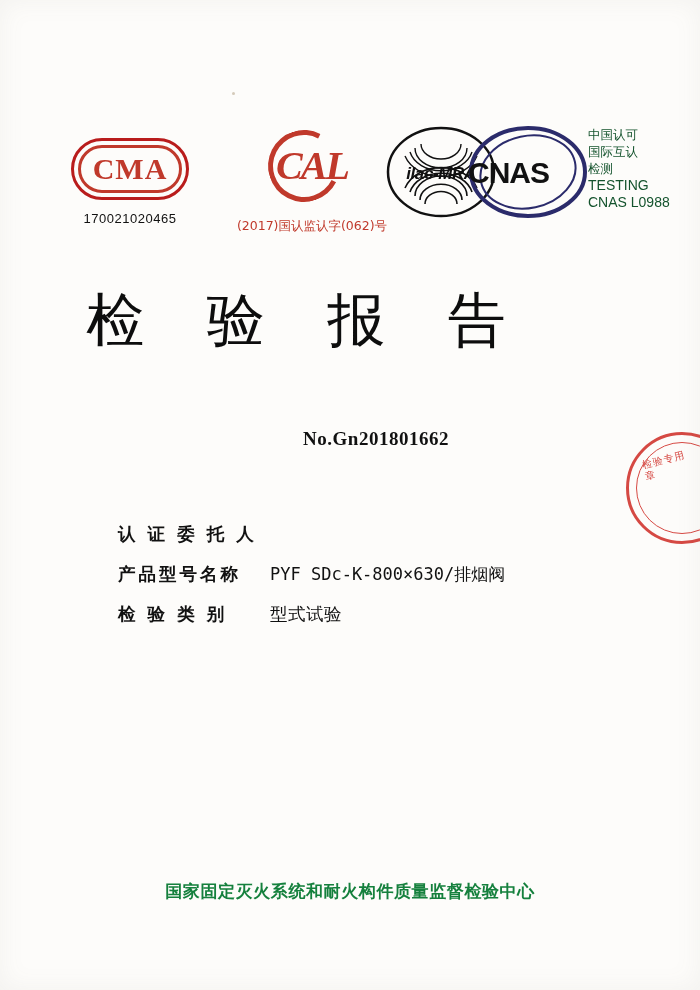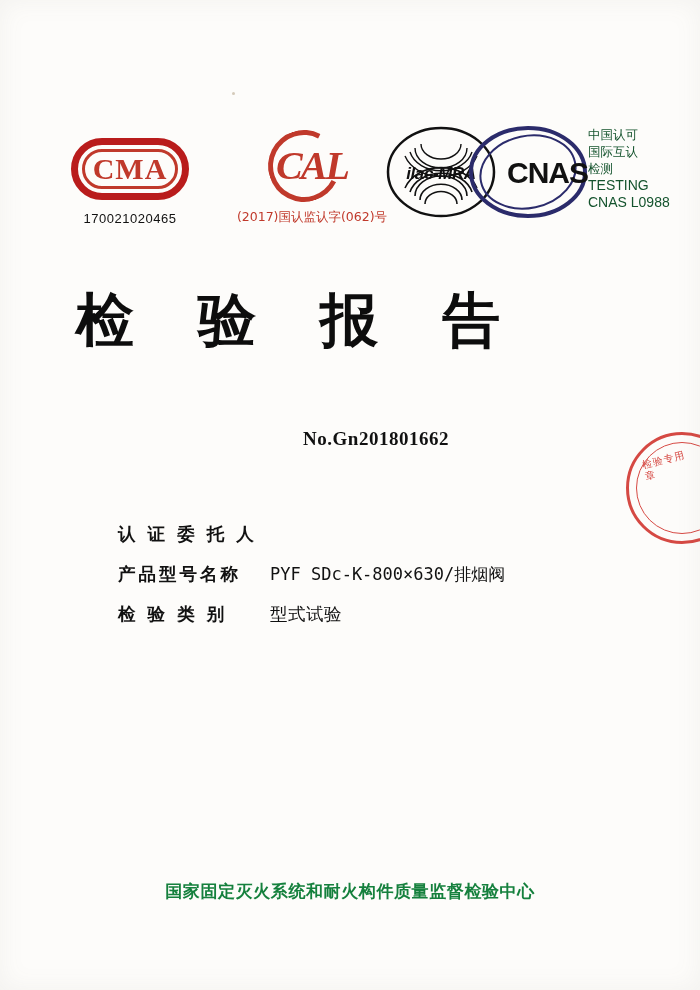--- a/index.html
+++ b/index.html
@@ -42,21 +42,21 @@
   .cma {
     position: absolute;
     left: 68px;
     top: 28px;
     width: 124px;
     text-align: center;
   }
   .cma-badge {
     width: 118px;
     height: 62px;
-    border: 7px solid #b91c1c;
+    border: 3px solid #b91c1c;
     border-radius: 31px / 31px;
     margin: 0 auto;
     position: relative;
     box-sizing: border-box;
   }
   .cma-badge-inner {
     position: absolute;
     inset: 4px;
     border: 3px solid #c0392b;
     border-radius: 28px / 28px;
@@ -114,21 +114,21 @@
     width: 92px; height: 76px;
     font-family: "Liberation Serif", serif;
     font-style: italic;
     font-weight: bold;
     font-size: 40px;
     color: #c0392b;
     line-height: 76px;
     letter-spacing: -2px;
   }
   .cal-caption {
-    margin-top: 5px;
+    margin-top: 14px;
     font-family: "DejaVu Sans", sans-serif;
     font-size: 12.5px;
     color: #c0392b;
     letter-spacing: 0px;
   }
 
   
   .ilac {
     position: absolute;
     left: 385px;
@@ -162,21 +162,21 @@
     left: 468px;
     top: 14px;
     width: 120px;
     height: 96px;
   }
   .cnas-text {
     position: absolute;
     left: 0;
     top: 32px;
     width: 120px;
-    text-align: right;
+    text-align: left;
     font-family: "Liberation Sans", sans-serif;
     font-weight: bold;
     font-size: 30px;
     letter-spacing: -1px;
     color: #111;
   }
   .cnas-side {
     position: absolute;
     left: 588px;
     top: 16px;
@@ -188,25 +188,25 @@
   }
   .cnas-side .en {
     font-family: "Liberation Sans", sans-serif;
     font-size: 14px;
   }
 
   
   .doc-title {
     position: absolute;
     top: 282px;
-    left: 4px;
+    left: 12px;
     width: 568px;
     text-align: center;
     font-family: "DejaVu Sans", sans-serif;
-    font-weight: bold;
+    font-weight: normal;
     font-size: 58px;
     letter-spacing: 22px;
     text-indent: 22px;
     color: #0d0d0d;
   }
 
   .doc-number {
     position: absolute;
     top: 428px;
     left: 0;

